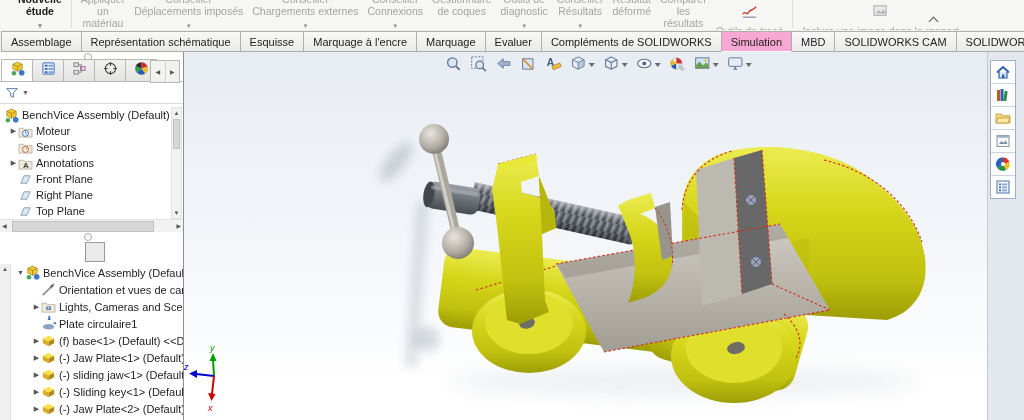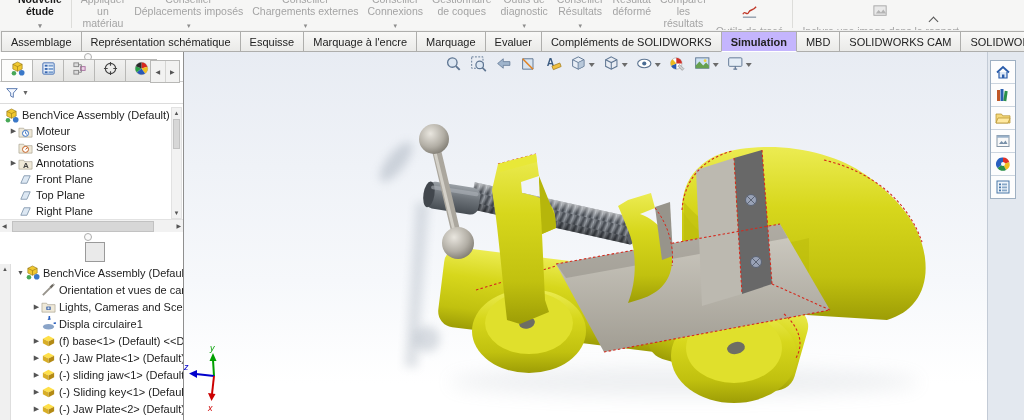--- a/index.html
+++ b/index.html
@@ -19,21 +19,21 @@
   .ricon:empty{display:none;}
   .ricon svg{width:100%;height:100%;}
   .rsep{width:1px;background:#ddddda;height:28px;margin-top:0;}
   .chev{position:absolute;right:86px;top:16px;width:8px;height:8px;cursor:pointer;}
   .chev:before{content:"";position:absolute;left:0;top:2px;width:6px;height:6px;border-left:1.6px solid #555;border-top:1.6px solid #555;transform:rotate(45deg);}
   
   .tabbar{position:absolute;top:30px;left:0;width:1024px;height:22px;background:#f0f0ef;display:flex;align-items:flex-end;}
   .tabs{display:flex;padding-left:1px;}
   .tab{height:19px;border:1px solid #aeaeac;margin-right:-1px;background:linear-gradient(#f8f8f7,#eaeae8);
        font-size:11px;color:#222;display:flex;align-items:center;padding:0 9px;white-space:nowrap;cursor:pointer;}
-  .tab.active{background:#c4b5fd;font-weight:700;border-bottom-color:#fff;z-index:2;}
+  .tab.active{background:#f9a8d4;font-weight:400;border-bottom-color:#fff;z-index:2;}
   .wctrl{position:absolute;right:8px;top:4px;display:flex;gap:10px;align-items:center;}
   .wbtn{width:13px;height:13px;cursor:pointer;}
   
   .main{position:absolute;top:52px;left:0;width:1024px;height:368px;display:flex;}
   .lpanel{width:183px;flex:none;background:#fff;border-right:1px solid #8f8f8f;position:relative;overflow:hidden;}
   .viewport{flex:1;position:relative;background:linear-gradient(#e8ecf3,#f6f8fb 62%,#ffffff 90%);overflow:hidden;}
   .tpane{width:36px;flex:none;background:#e3e8ef;border-left:1px solid #c3cbd6;position:relative;}
   
   .phandle{position:absolute;left:84px;width:6px;height:6px;border:1px solid #adadad;border-radius:50%;background:#fafafa;cursor:row-resize;}
   .ptabs{position:absolute;top:7px;left:0;width:100%;height:23px;display:flex;padding-left:1px;border-bottom:1px solid #cccccc;box-sizing:border-box;}
@@ -382,28 +382,28 @@
           <span class="ticon"><svg viewBox="0 0 16 16">
               <path d="M3 12l3.5-8H13l-3.5 8z" fill="#bcd2e8" fill-opacity=".5" stroke="#7088a0" stroke-width=".8"></path>
             </svg></span>
           <span class="lbl">Front Plane</span>
         </div>
         <div class="trow child">
           <span class="arr"></span>
           <span class="ticon"><svg viewBox="0 0 16 16">
               <path d="M3 12l3.5-8H13l-3.5 8z" fill="#bcd2e8" fill-opacity=".5" stroke="#7088a0" stroke-width=".8"></path>
             </svg></span>
+          <span class="lbl">Right Plane</span>
+        </div>
+        <div class="trow child">
+          <span class="arr"></span>
+          <span class="ticon"><svg viewBox="0 0 16 16">
+              <path d="M3 12l3.5-8H13l-3.5 8z" fill="#bcd2e8" fill-opacity=".5" stroke="#7088a0" stroke-width=".8"></path>
+            </svg></span>
           <span class="lbl">Top Plane</span>
-        </div>
-        <div class="trow child">
-          <span class="arr"></span>
-          <span class="ticon"><svg viewBox="0 0 16 16">
-              <path d="M3 12l3.5-8H13l-3.5 8z" fill="#bcd2e8" fill-opacity=".5" stroke="#7088a0" stroke-width=".8"></path>
-            </svg></span>
-          <span class="lbl">Right Plane</span>
         </div>
       </div>
 
     <div class="vscroll">
       <div class="sarr up">▲</div>
       <div class="vthumb"></div>
       <div class="sarr dn">▼</div>
     </div>
     <div class="hscroll">
       <div class="hsl">◀</div>
@@ -456,21 +456,21 @@
             </svg></span>
           <span class="lbl">Lights, Cameras and Scene</span>
         </div>
         <div class="trow child">
           <span class="arr"></span>
           <span class="ticon"><svg viewBox="0 0 16 16">
               <ellipse cx="8" cy="11.5" rx="6" ry="3" fill="#8aa4c8"></ellipse>
               <path d="M13.5 7.5A6 6 0 1 0 9 3.2" fill="none" stroke="#2a60c0" stroke-width="1.6"></path>
               <path d="M9.5.5l.8 3.4-3.4.4z" fill="#2a60c0"></path>
             </svg></span>
-          <span class="lbl">Displa circulaire1</span>
+          <span class="lbl">Plate circulaire1</span>
         </div>
         <div class="trow child">
           <span class="arr">▶</span>
           <span class="ticon"><svg viewBox="0 0 16 16">
               <path d="M2 6l6-3 6 3-6 3z" fill="#ffe049"></path>
               <path d="M2 6v5l6 3V9z" fill="#d8ae27"></path>
               <path d="M14 6v5l-6 3V9z" fill="#b38a15"></path>
             </svg></span>
           <span class="lbl">(f) base&lt;1&gt; (Default) &lt;&lt;Defa</span>
         </div>

